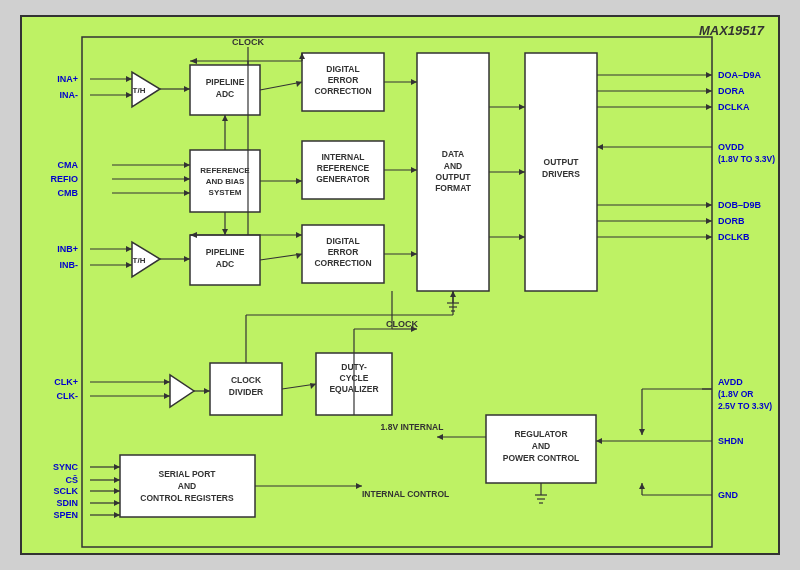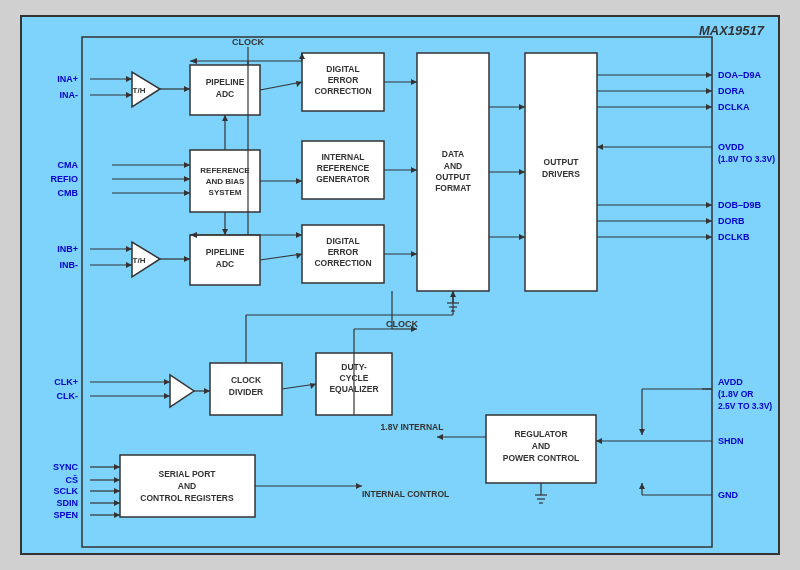--- a/index.html
+++ b/index.html
@@ -6,21 +6,21 @@
     body {
       background: #d0d0d0;
       display: flex;
       justify-content: center;
       align-items: center;
       width: 800px;
       height: 570px;
       font-family: Arial, sans-serif;
     }
     .diagram-container {
-      background: #7dd3fc;
+      background: #bef264;
       border: 2px solid #333;
       width: 760px;
       height: 540px;
       position: relative;
       overflow: hidden;
       text-align: center;
     }
     .chip-label {
       position: absolute;
       top: 6px;

